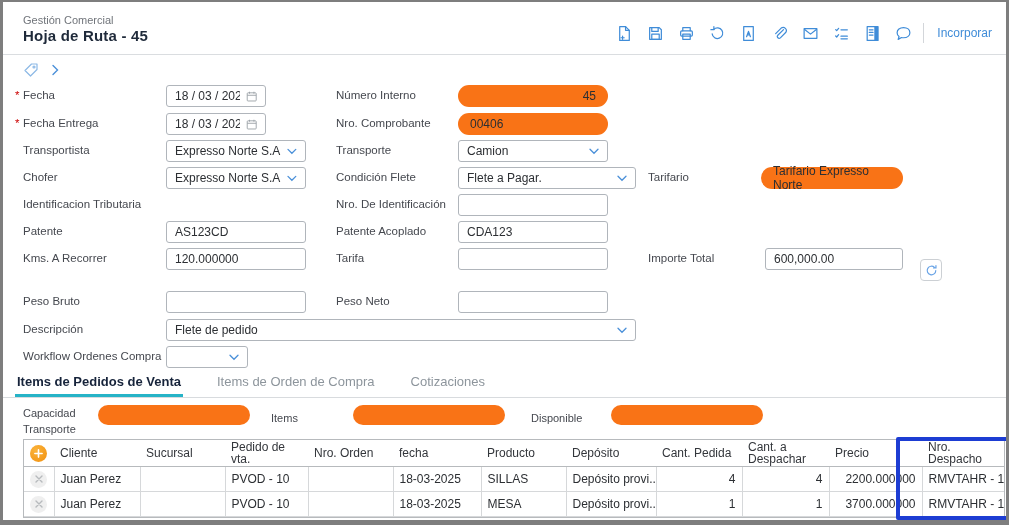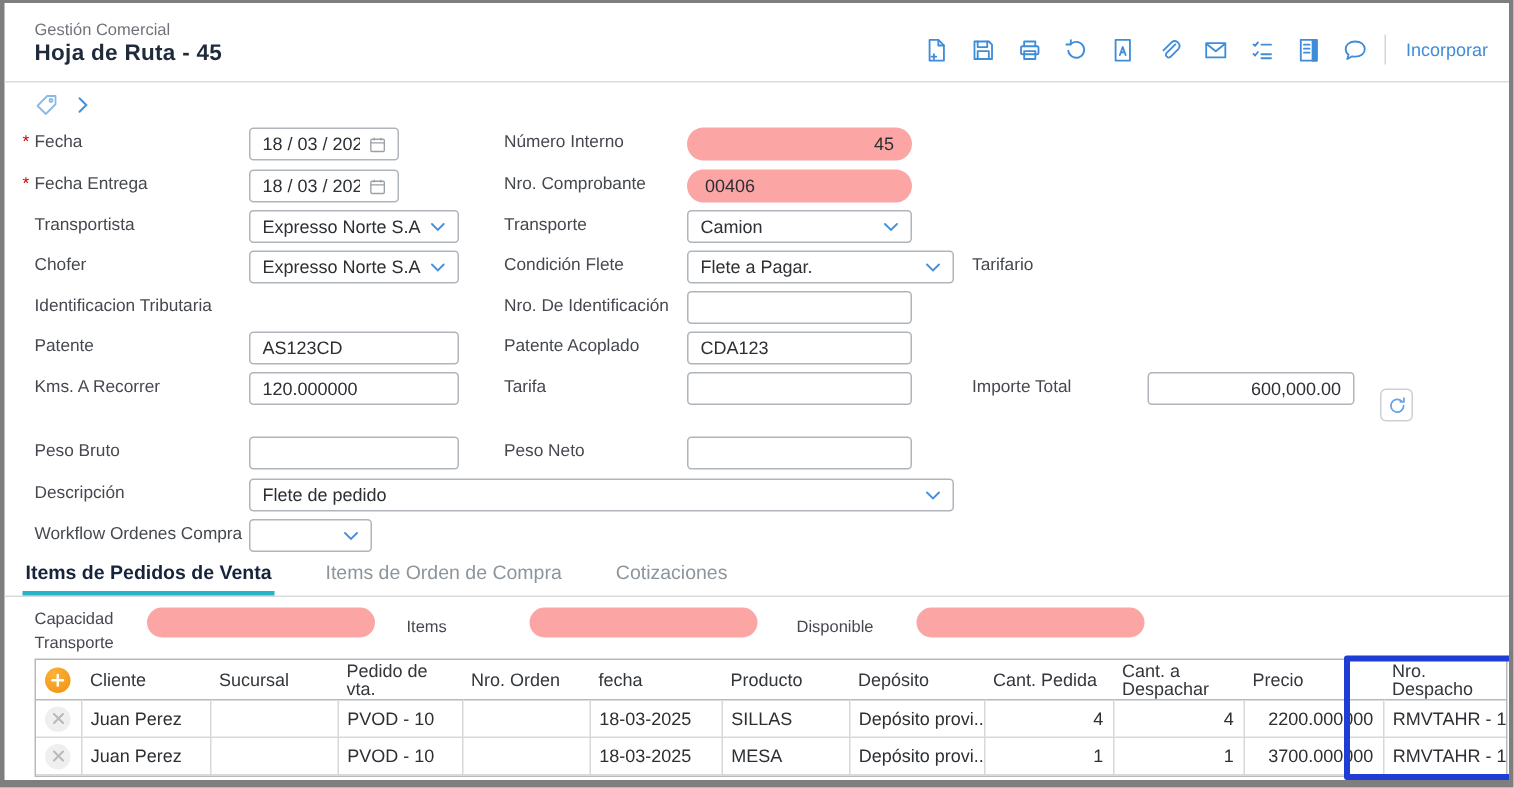--- a/index.html
+++ b/index.html
@@ -20,22 +20,22 @@
   .incorporar{ background:none; border:none; color:#3f8cd8; font-size:12px; cursor:pointer; font-family:inherit; padding:0 4px; }
   
   .tagrow{ position:absolute; left:20px; top:60px; display:flex; align-items:center; gap:12px; }
   
   .lbl{ position:absolute; font-size:11.5px; color:#45484f; white-space:nowrap; }
   .req{ position:absolute; left:-8px; color:#cc0000; }
   .ctl{ position:absolute; height:22px; border:1px solid #b0b5bb; border-radius:3px; background:#fff;
         font-size:12px; color:#2c2f33; display:flex; align-items:center; gap:6px; padding:0 8px; }
   .ctl span{ white-space:nowrap; overflow:hidden; }
   .ctl.between{ justify-content:space-between; }
-  .ctl.num{ justify-content:flex-end; }
-  .pill{ position:absolute; height:22px; border-radius:11px; background:#fca5a5; font-size:12px; color:#2c2f33;
+  .ctl.num{ justify-content:flex-start; }
+  .pill{ position:absolute; height:22px; border-radius:11px; background:#f97316; font-size:12px; color:#2c2f33;
          display:flex; align-items:center; padding:0 12px; }
   .pill.right{ justify-content:flex-end; }
   .pill.center{ justify-content:center; }
   .iconbtn{ position:absolute; width:22px; height:22px; border:1px solid #ccd0d4; border-radius:4px; background:#fff;
             display:flex; align-items:center; justify-content:center; cursor:pointer; }
   
   .tabs{ position:absolute; left:0; right:0; top:369px; border-bottom:1px solid #d8dbde; display:flex; gap:32px; padding-left:12px; }
   .tab{ font-size:13px; color:#8d959c; padding:3px 2px 5px 2px; border-bottom:3px solid transparent; cursor:pointer; }
   .tab.active{ color:#16233a; font-weight:700; border-bottom-color:#26b3c7; }
   
@@ -258,20 +258,23 @@
       <span>CDA123</span>
     </div>
   <div class="ctl" style="left:455px;top:246px;width:150px">
       <span></span>
     </div>
   <div class="ctl" style="left:455px;top:289px;width:150px">
       <span></span>
     </div>
 
   <div class="lbl" style="left:645px;top:169px">Tarifario</div>
+  <div class="pill center" style="left:758px;top:165px;width:142px">
+      <span>Tarifario Expresso Norte</span>
+    </div>
   <div class="lbl" style="left:645px;top:250px">Importe Total</div>
   <div class="ctl num" style="left:762px;top:246px;width:138px">
       <span>600,000.00</span>
     </div>
   <button class="iconbtn" style="left:917px;top:257px">
     <svg width="13" height="13" viewBox="0 0 14 14" style="stroke:#6aa4e6;fill:none;stroke-width:1.3;stroke-linecap:round">
         <path d="M11.6 7a4.6 4.6 0 1 1-1.4-3.3"></path>
         <path d="M11.8 1.6v2.6H9.2"></path>
       </svg>
   </button>

